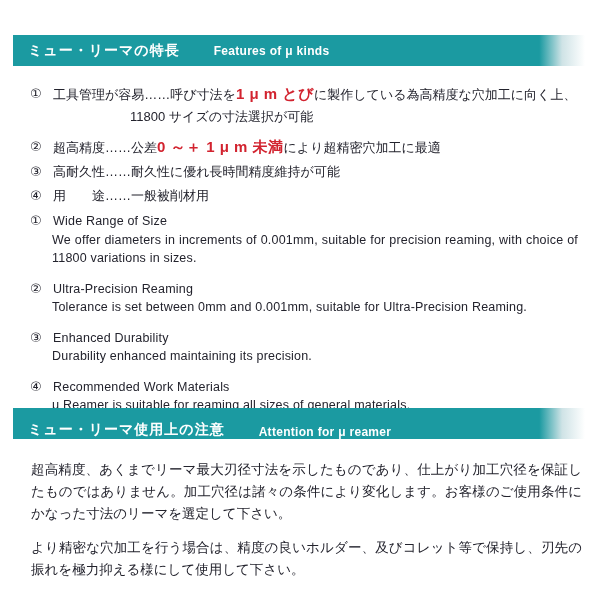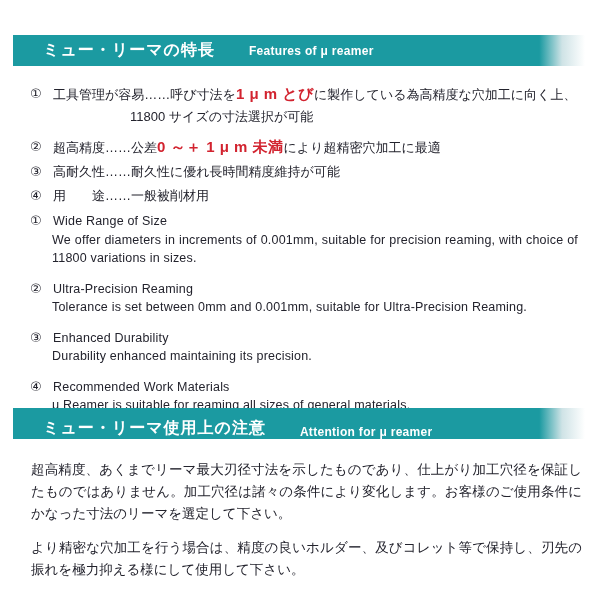--- a/index.html
+++ b/index.html
@@ -16,21 +16,21 @@
   .page{position:relative;width:600px;height:600px;overflow:hidden;background:#ffffff;}
 
   
   .bar{
     position:absolute;left:13px;width:572px;height:31px;
     background:linear-gradient(90deg,var(--teal) 0%,var(--teal) 92%, #cfe3e6 96%, #ffffff 100%);
     display:flex;align-items:center;color:#ffffff;
   }
   .bar1{top:35px;}
   .bar2{top:408px;align-items:flex-end;}
-  .bar-jp{font-weight:bold;font-size:16px;padding-left:30px;letter-spacing:1px;white-space:nowrap;}
+  .bar-jp{font-weight:bold;font-size:14px;padding-left:15px;letter-spacing:1px;white-space:nowrap;}
   .bar-en{font-weight:bold;font-size:12px;margin-left:34px;letter-spacing:0.3px;white-space:nowrap;}
 
   
   .jp-list{position:absolute;left:30px;top:82px;right:18px;font-size:13px;line-height:23px;}
   .row{display:flex;}
   .num{width:23px;flex:none;font-size:13px;}
   .jp-text{flex:1;}
   .hl{color:var(--red);font-weight:bold;font-size:15px;letter-spacing:0.5px;text-align:center;}
   .jp-cont{padding-left:100px;line-height:22px;margin-bottom:7px;}
   .jp-row2{line-height:24px;}
@@ -47,21 +47,21 @@
   .notes p{margin:0;}
   .notes p + p{margin-top:12px;}
 </style>
 </head>
 <body>
 
 <div class="page">
 
   <div class="bar bar1">
     <span class="bar-jp">ミュー・リーマの特長</span>
-    <span class="bar-en">Features of μ reamer</span>
+    <span class="bar-en">Features of μ kinds</span>
   </div>
 
   <div class="jp-list">
     <div class="row">
       <span class="num">①</span>
       <span class="jp-text"><span>工具管理が容易……呼び寸法を</span><span class="hl">1 μ m とび</span><span>に製作している為高精度な穴加工に向く上、</span></span>
     </div>
     <div class="jp-cont">11800 サイズの寸法選択が可能</div>
     <div class="row jp-row2">
       <span class="num">②</span>

